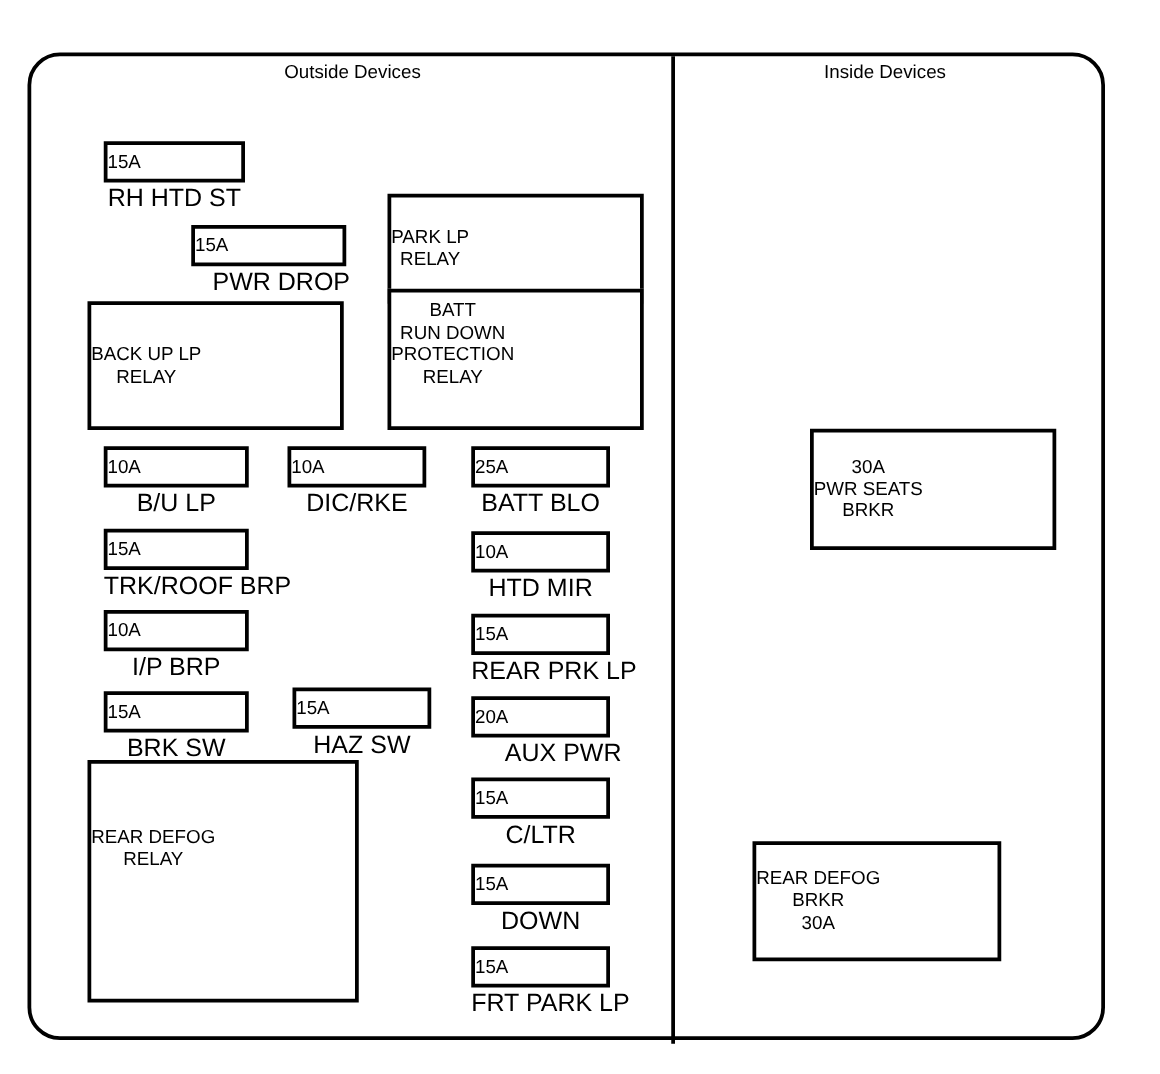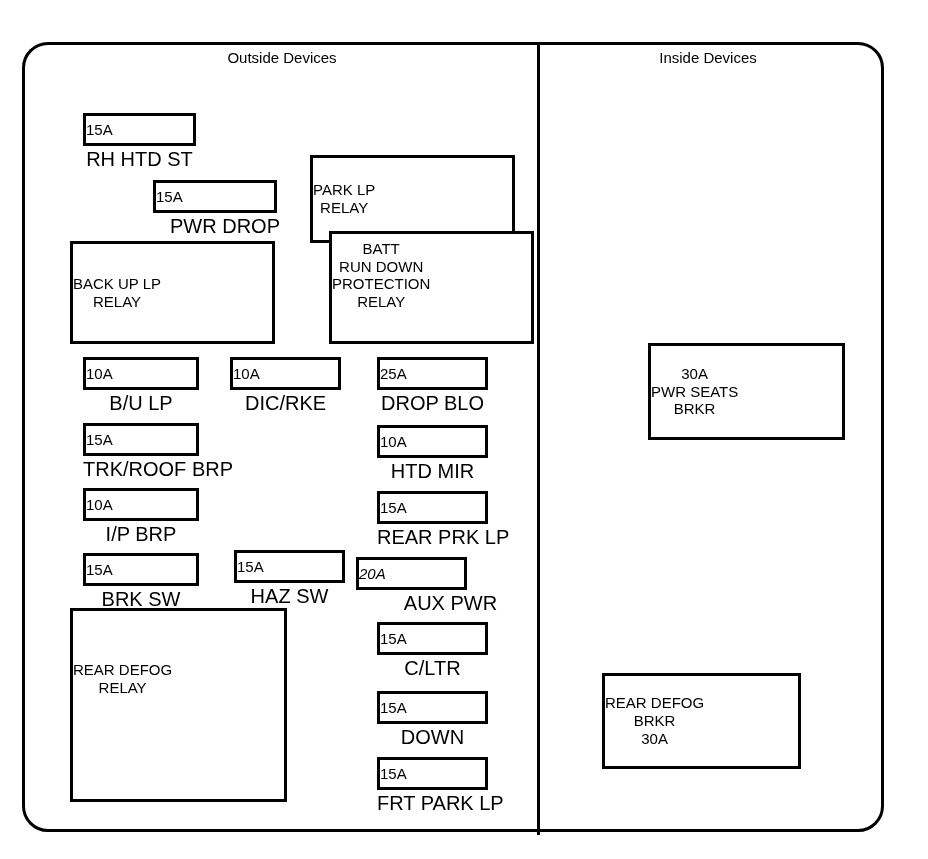--- a/index.html
+++ b/index.html
@@ -114,41 +114,41 @@
   <div class="box relay" style="left:310px; top:114px; width:205px; height:88px;margin-top:41px;">
     <span class="box-text">PARK LP
 RELAY</span>
   </div>
 
   <div class="box relay" style="left:70px; top:241px; width:205px; height:103px;">
     <span class="box-text">BACK UP LP
 RELAY</span>
   </div>
 
-  <div class="box relay relay-tall" style="left:310px; top:231px; width:205px; height:113px;margin-left:19px;">
+  <div class="box relay relay-tall" style="left:310px; top:231px; width:205px; height:113px;">
     <span class="box-text">BATT
 RUN DOWN
 PROTECTION
 RELAY</span>
   </div>
 
   <div class="box fuse" style="left:83px; top:357px; width:116px; height:33px;">
     <span class="box-text">10A</span>
   </div>
   <div class="caption" style="left:83px; top:392px; width:116px;">B/U LP</div>
 
   <div class="box fuse" style="left:230px; top:357px; width:111px; height:33px;">
     <span class="box-text">10A</span>
   </div>
   <div class="caption" style="left:230px; top:392px; width:111px;">DIC/RKE</div>
 
   <div class="box fuse" style="left:377px; top:357px; width:111px; height:33px;">
     <span class="box-text">25A</span>
   </div>
-  <div class="caption" style="left:377px; top:392px; width:111px;">DROP BLO</div>
+  <div class="caption" style="left:377px; top:392px; width:111px;">BATT BLO</div>
 
   <div class="box fuse" style="left:83px; top:423px; width:116px; height:33px;">
     <span class="box-text">15A</span>
   </div>
   <div class="caption" style="left:83px; top:458px; width:116px;">TRK/ROOF BRP</div>
 
   <div class="box fuse" style="left:377px; top:425px; width:111px; height:33px;">
     <span class="box-text">10A</span>
   </div>
   <div class="caption" style="left:377px; top:460px; width:111px;">HTD MIR</div>
@@ -166,21 +166,21 @@
   <div class="box fuse" style="left:83px; top:553px; width:116px; height:33px;">
     <span class="box-text">15A</span>
   </div>
   <div class="caption" style="left:83px; top:588px; width:116px;">BRK SW</div>
 
   <div class="box fuse" style="left:234px; top:550px; width:111px; height:33px;">
     <span class="box-text">15A</span>
   </div>
   <div class="caption" style="left:234px; top:585px; width:111px;">HAZ SW</div>
 
-  <div class="box fuse" style="left:356px; top:557px; width:111px; height:33px;font-style:italic;">
+  <div class="box fuse" style="left:377px; top:557px; width:111px; height:33px;">
     <span class="box-text">20A</span>
   </div>
   <div class="caption" style="left:395px; top:592px; width:111px;">AUX PWR</div>
 
   <div class="box fuse" style="left:377px; top:622px; width:111px; height:33px;">
     <span class="box-text">15A</span>
   </div>
   <div class="caption" style="left:377px; top:657px; width:111px;">C/LTR</div>
 
   <div class="box fuse" style="left:377px; top:691px; width:111px; height:33px;">

